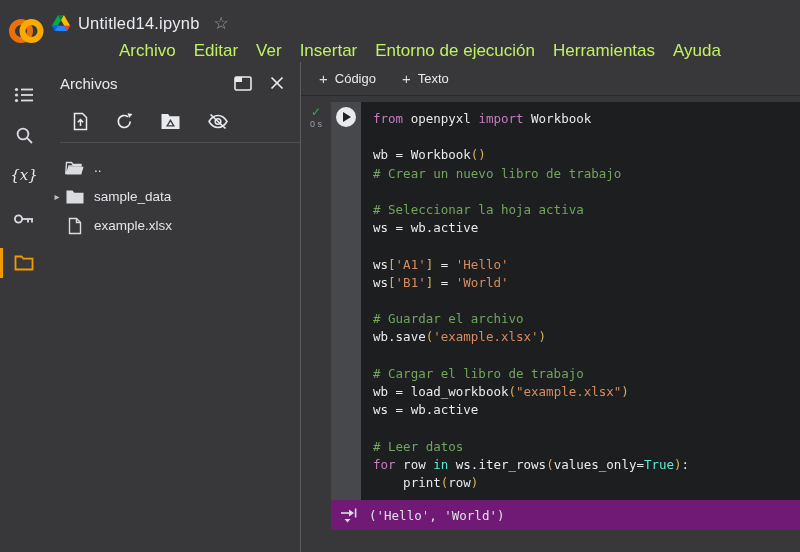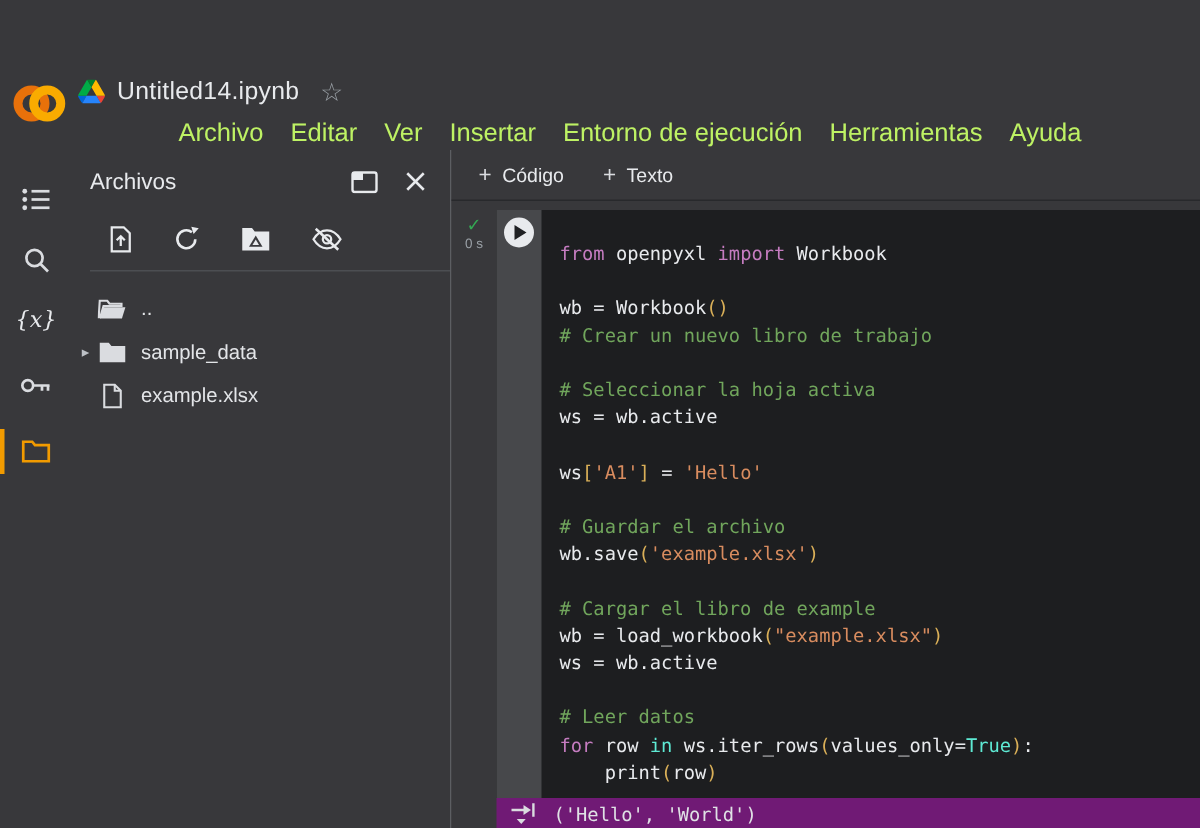--- a/index.html
+++ b/index.html
@@ -2,21 +2,21 @@
 <html><head>
 <meta charset="utf-8">
 <style>
   * { margin:0; padding:0; box-sizing:border-box; }
   html,body { width:800px; height:552px; overflow:hidden; background:#38383b;
               font-family:"Liberation Sans", sans-serif; }
 
   .app { width:800px; height:552px; display:flex; flex-direction:column; }
 
   
-  .header { height:62px; background:#38383b; display:flex; flex-shrink:0;margin-top:38px; }
+  .header { height:62px; background:#38383b; display:flex; flex-shrink:0; }
   .logo-box { width:52px; display:flex; align-items:center; justify-content:center; }
   .header-main { flex:1; display:flex; flex-direction:column; justify-content:flex-start; }
   .title-row { display:flex; align-items:center; height:34px; margin-top:6px; }
   .doc-title { color:#e8eaed; font-size:16.5px; margin-left:8px; letter-spacing:.2px; }
   .star { color:#9aa0a6; font-size:17px; margin-left:14px; line-height:1; }
   .menu-row { display:flex; align-items:center; height:22px; padding-left:58px; }
   .menu-item { color:#bef264; font-size:17px; padding:0 9px; cursor:default; }
 
   
   .body { flex:1; display:flex; min-height:0; }
@@ -55,21 +55,21 @@
   .cell-status { width:30px; display:flex; flex-direction:column; align-items:center; padding-top:4px; flex-shrink:0; }
   .exec-check { color:#34a853; font-size:12px; line-height:12px; }
   .exec-time { color:#9aa0a6; font-size:9px; margin-top:1px; }
 
   .cell-wrap { flex:1; display:flex; flex-direction:column; min-width:0; }
   .cell { display:flex; background:#1d1e20; }
   .gutter { width:30px; background:#47484b; flex-shrink:0; display:flex; justify-content:center; padding-top:5px; }
   .run-btn { width:20px; height:20px; border-radius:50%; background:#e8eaed; display:flex; align-items:center; justify-content:center; }
   .run-btn .tri { width:0; height:0; border-left:8px solid #202124; border-top:5px solid transparent; border-bottom:5px solid transparent; margin-left:2px; }
 
-  .editor { flex:1; padding:20px 6px 8px 12px; min-width:0; }
+  .editor { flex:1; padding:8px 6px 8px 12px; min-width:0; }
   .code-line { font-family:"DejaVu Sans Mono", monospace; font-size:12.5px; line-height:18.2px; white-space:pre; color:#e8eaed; }
   .tok-kw  { color:#c57cc0; }
   .tok-bl  { color:#5eead4; }
   .tok-com { color:#71a65c; }
   .tok-str { color:#d88c5f; }
   .tok-br  { color:#d9af58; }
   .tok-pl  { color:#e8eaed; }
 
   .output-row { height:30px; background:#701a75; display:flex; align-items:center; padding-left:8px; gap:10px; }
   .output-text { font-family:"DejaVu Sans Mono", monospace; font-size:12.5px; color:#dfe1e5; }
@@ -258,25 +258,26 @@
             <div class="editor">
                 <div class="code-line"><span class="tok-kw">from</span><span class="tok-pl"> openpyxl </span><span class="tok-kw">import</span><span class="tok-pl"> Workbook</span></div>
                 <div class="code-line">&nbsp;</div>
                 <div class="code-line"><span class="tok-pl">wb = Workbook</span><span class="tok-br">()</span></div>
                 <div class="code-line"><span class="tok-com"># Crear un nuevo libro de trabajo</span></div>
                 <div class="code-line">&nbsp;</div>
                 <div class="code-line"><span class="tok-com"># Seleccionar la hoja activa</span></div>
                 <div class="code-line"><span class="tok-pl">ws = wb.active</span></div>
                 <div class="code-line">&nbsp;</div>
                 <div class="code-line"><span class="tok-pl">ws</span><span class="tok-br">[</span><span class="tok-str">'A1'</span><span class="tok-br">]</span><span class="tok-pl"> = </span><span class="tok-str">'Hello'</span></div>
+                <div class="code-line"><span class="tok-pl">ws</span><span class="tok-br">[</span><span class="tok-str">'B1'</span><span class="tok-br">]</span><span class="tok-pl"> = </span><span class="tok-str">'World'</span></div>
                 <div class="code-line">&nbsp;</div>
                 <div class="code-line"><span class="tok-com"># Guardar el archivo</span></div>
                 <div class="code-line"><span class="tok-pl">wb.save</span><span class="tok-br">(</span><span class="tok-str">'example.xlsx'</span><span class="tok-br">)</span></div>
                 <div class="code-line">&nbsp;</div>
-                <div class="code-line"><span class="tok-com"># Cargar el libro de example</span></div>
+                <div class="code-line"><span class="tok-com"># Cargar el libro de trabajo</span></div>
                 <div class="code-line"><span class="tok-pl">wb = load_workbook</span><span class="tok-br">(</span><span class="tok-str">"example.xlsx"</span><span class="tok-br">)</span></div>
                 <div class="code-line"><span class="tok-pl">ws = wb.active</span></div>
                 <div class="code-line">&nbsp;</div>
                 <div class="code-line"><span class="tok-com"># Leer datos</span></div>
                 <div class="code-line"><span class="tok-kw">for</span><span class="tok-pl"> row </span><span class="tok-bl">in</span><span class="tok-pl"> ws.iter_rows</span><span class="tok-br">(</span><span class="tok-pl">values_only=</span><span class="tok-bl">True</span><span class="tok-br">)</span><span class="tok-pl">:</span></div>
                 <div class="code-line"><span class="tok-pl">    print</span><span class="tok-br">(</span><span class="tok-pl">row</span><span class="tok-br">)</span></div>
               </div>
           </div>
 
           <div class="output-row">

